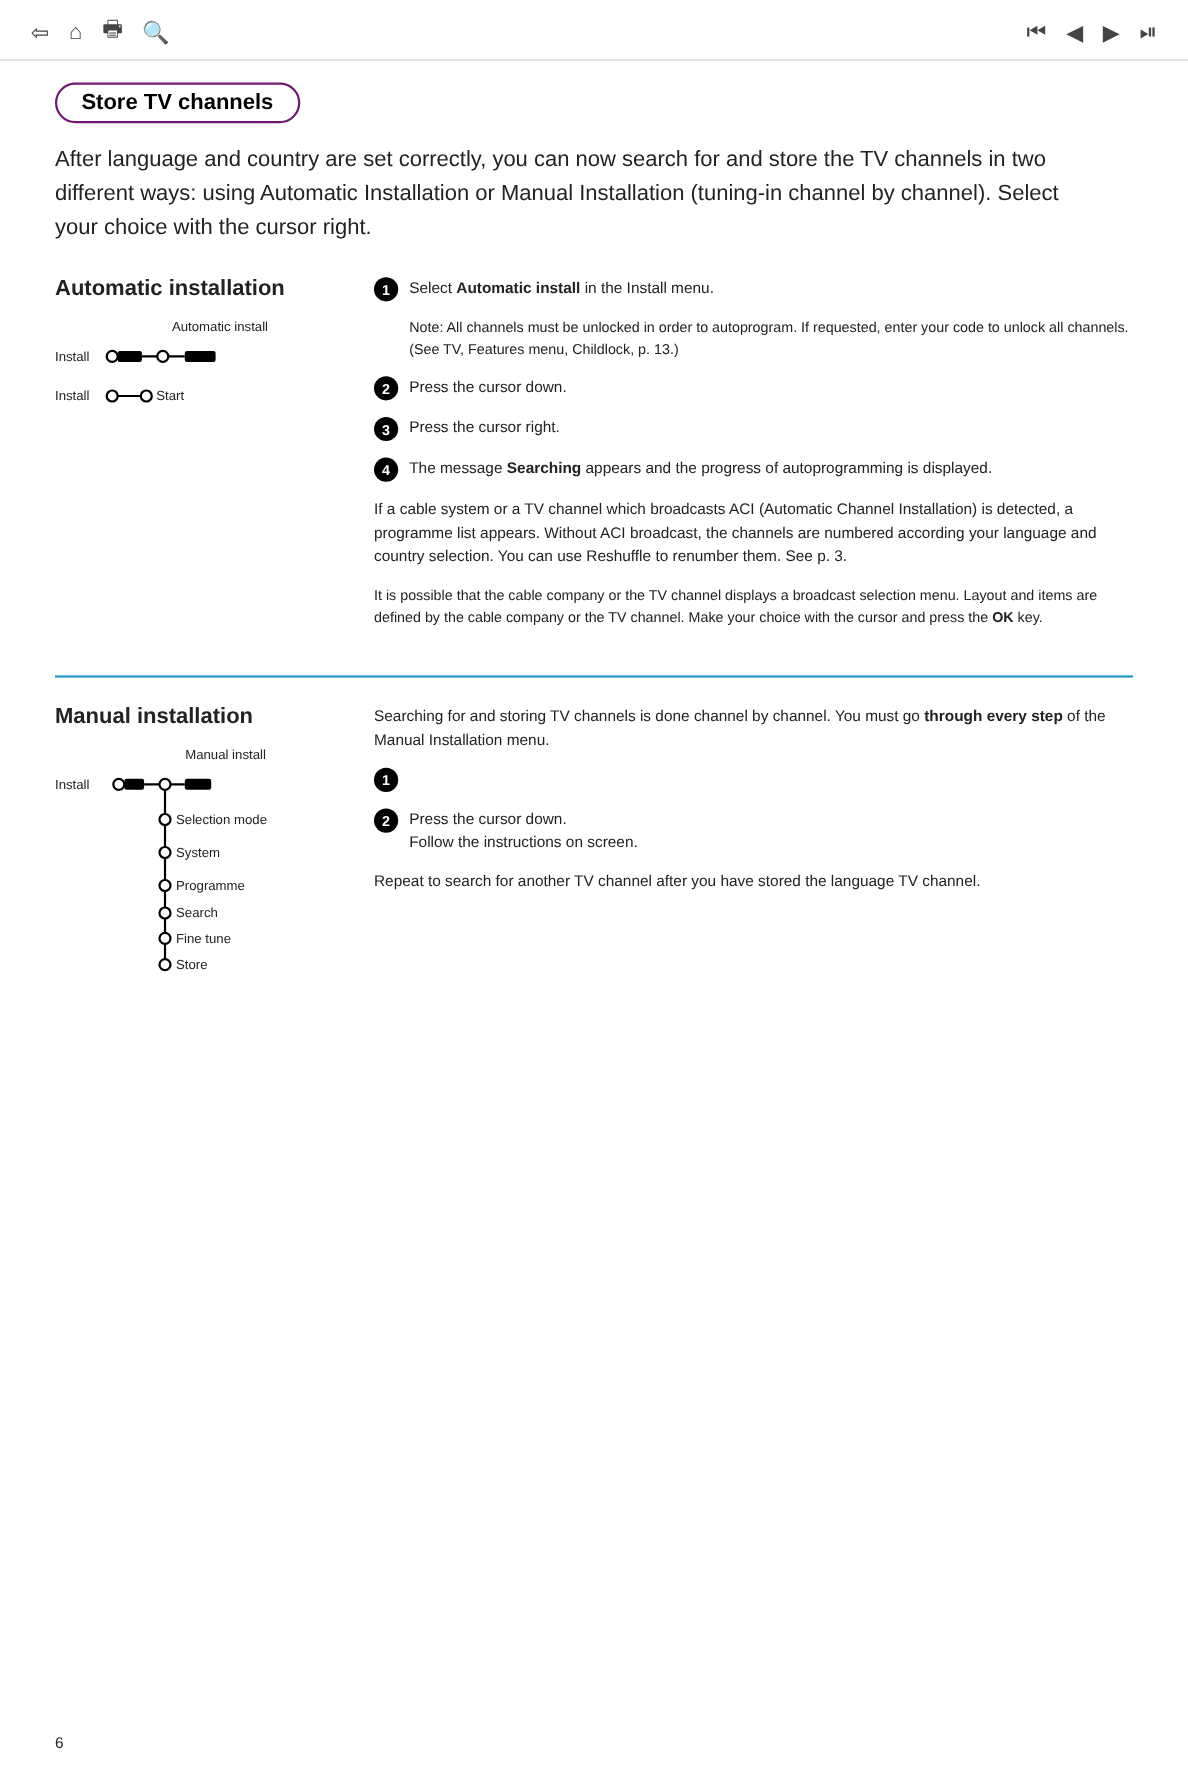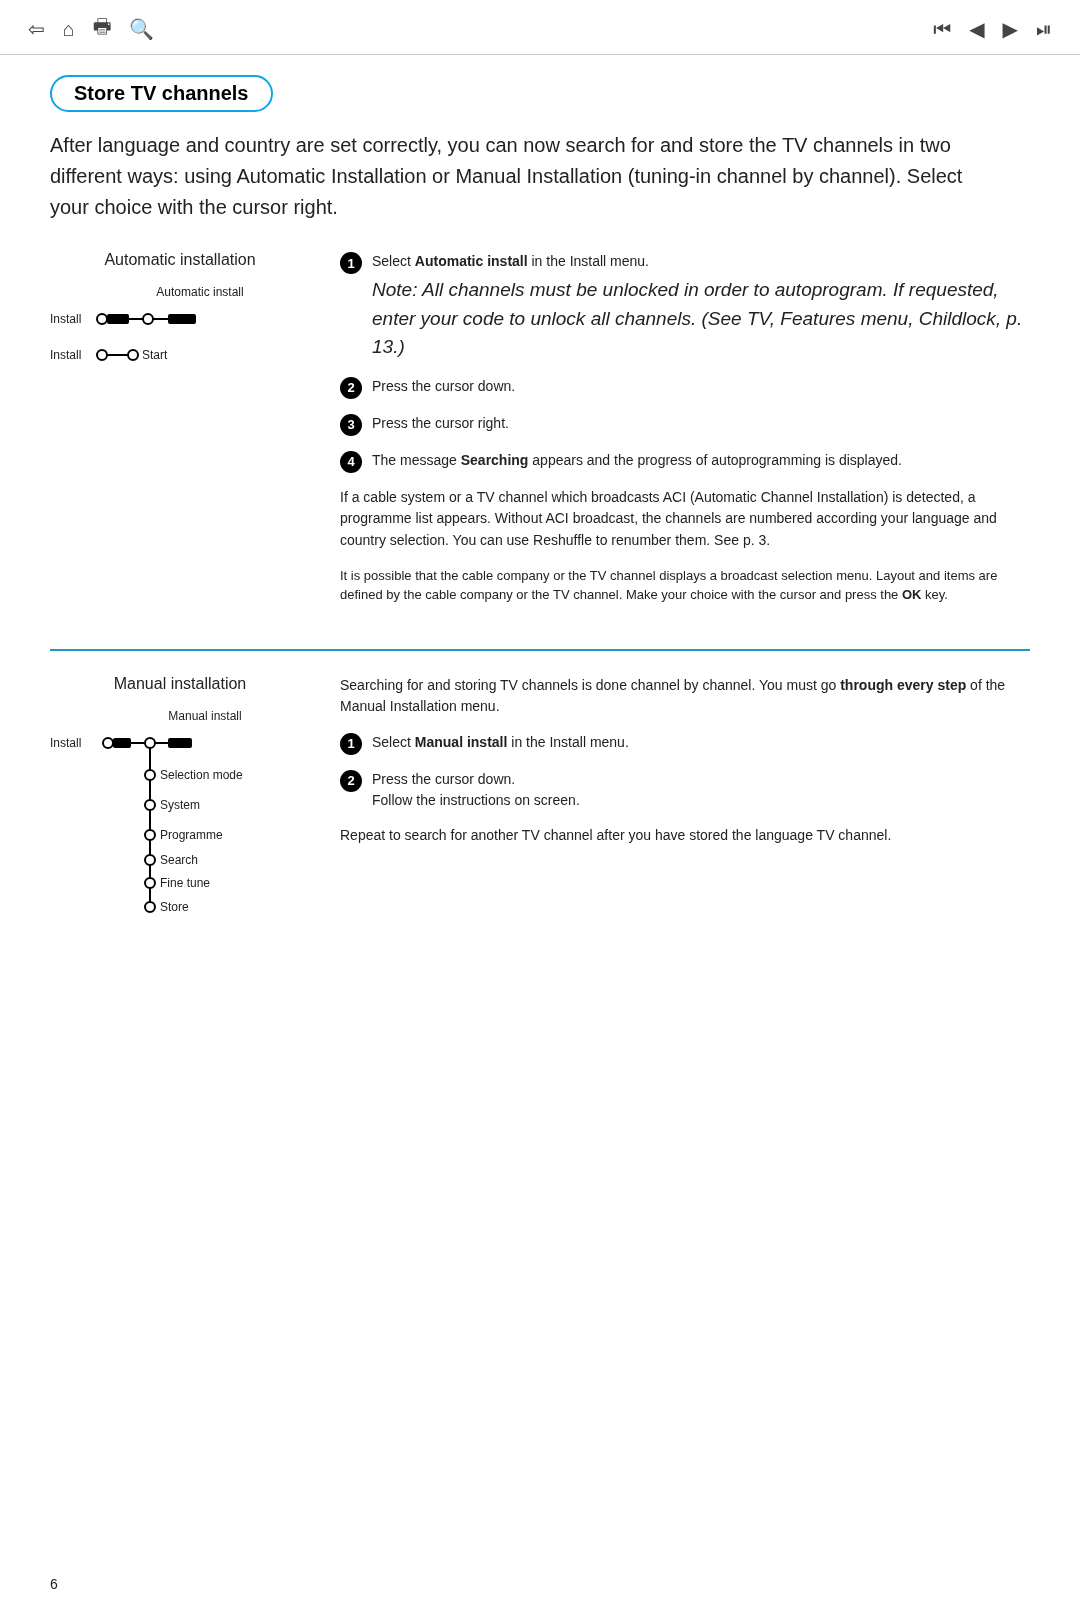--- a/index.html
+++ b/index.html
@@ -34,21 +34,21 @@
     }
 
     
     .page-content {
       padding: 20px 50px 40px 50px;
     }
 
     
     .page-title-box {
       display: inline-block;
-      border: 2px solid #0ea5e9;
+      border: 2px solid #701a75;
       border-radius: 20px;
       padding: 5px 22px;
       margin-bottom: 18px;
     }
     .page-title-box h1 {
       font-size: 20px;
       font-weight: bold;
       color: #000;
     }
 
@@ -67,24 +67,23 @@
       margin-bottom: 30px;
     }
     .section-left {
       width: 260px;
       flex-shrink: 0;
     }
     .section-right {
       flex: 1;
     }
     .section-title {
-      font-size: 16px;
-      font-weight: normal;
+      font-size: 20px;
+      font-weight: bold;
       margin-bottom: 16px;
-      text-align: center;
     }
 
     
     .diagram-container {
       margin-top: 10px;
       position: relative;
     }
     .diagram-label-top {
       font-size: 12px;
       text-align: center;
@@ -117,23 +116,22 @@
       justify-content: center;
       flex-shrink: 0;
       margin-top: 1px;
     }
     .step-content {
       flex: 1;
       font-size: 14px;
       line-height: 1.5;
     }
     .step-content .note {
-      font-style: italic;
-      font-size: 19px;
-      margin-top: 4px;
+      font-size: 13px;
+      margin-top: 16px;
     }
     .step-content strong {
       font-weight: bold;
     }
 
     
     .body-para {
       font-size: 14px;
       line-height: 1.55;
       margin-bottom: 14px;
@@ -314,23 +312,20 @@
         </svg>
       </div>
     </div>
 
     <div class="section-right">
 
       <p class="body-para">Searching for and storing TV channels is done channel by channel. You must go <strong>through every step</strong> of the Manual Installation menu.</p>
 
       <div class="step">
         <div class="step-num">1</div>
-        <div class="step-content">
-          <span>Select <strong>Manual install</strong> in the Install menu.</span>
-        </div>
       </div>
 
       <div class="step">
         <div class="step-num">2</div>
         <div class="step-content">
           <div>Press the cursor down.</div>
           <div>Follow the instructions on screen.</div>
         </div>
       </div>
 

